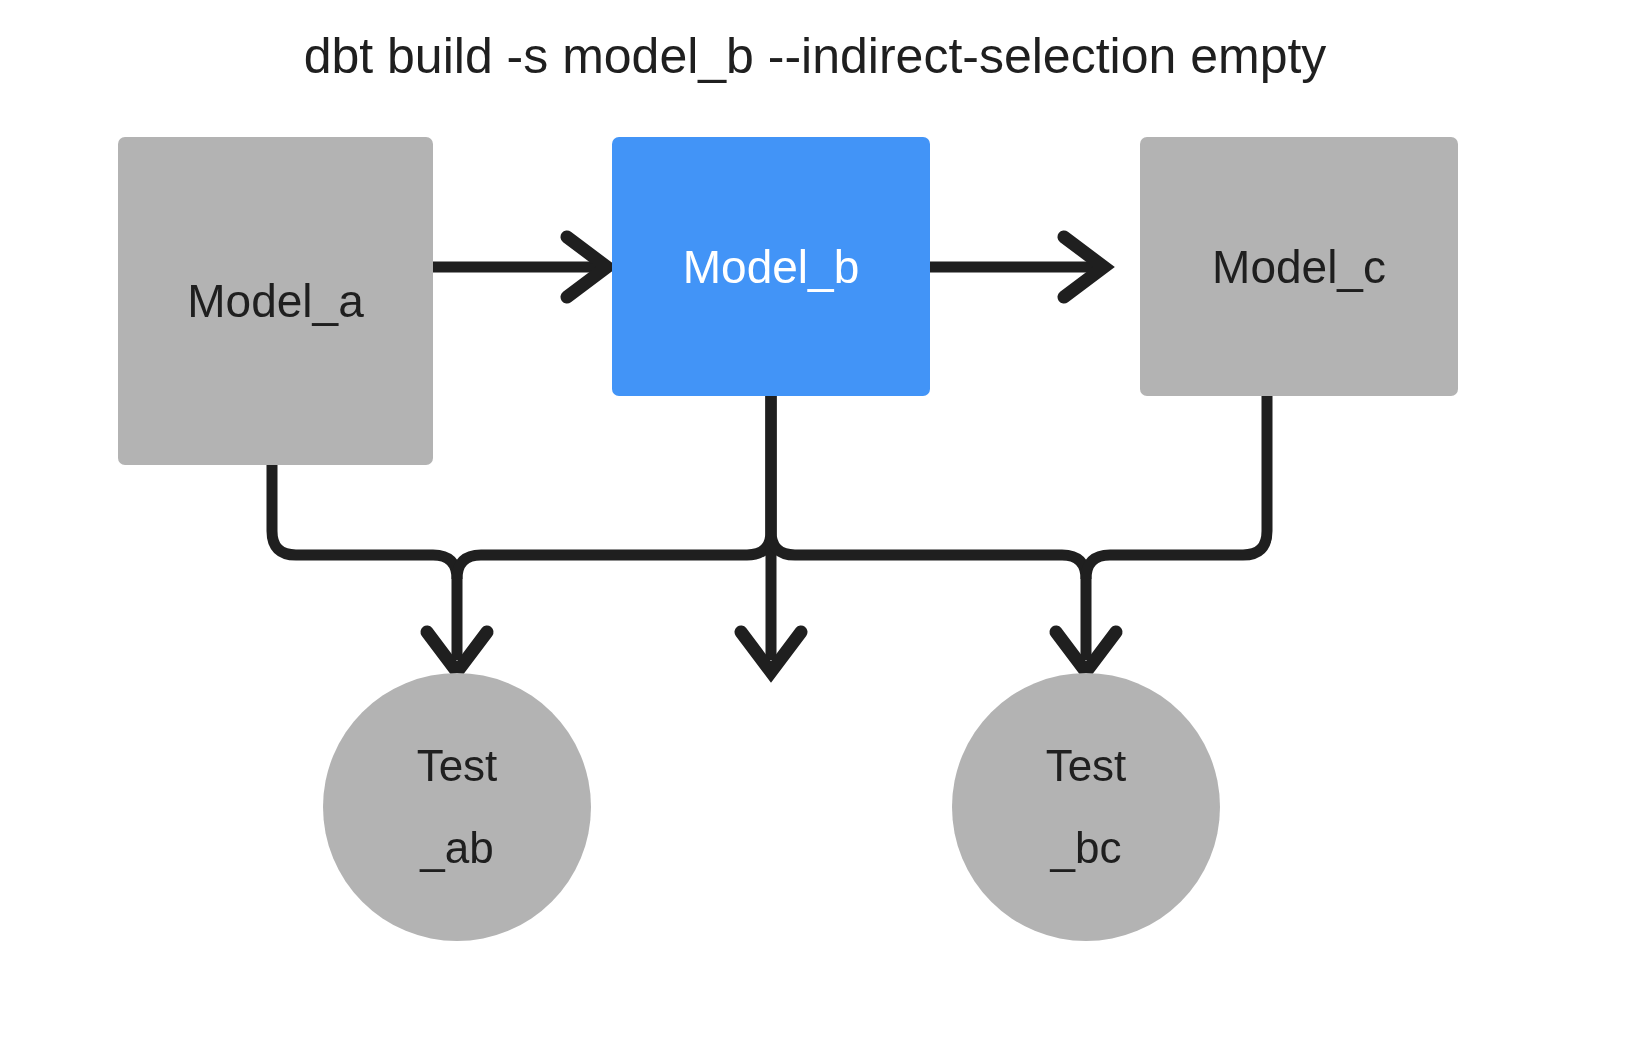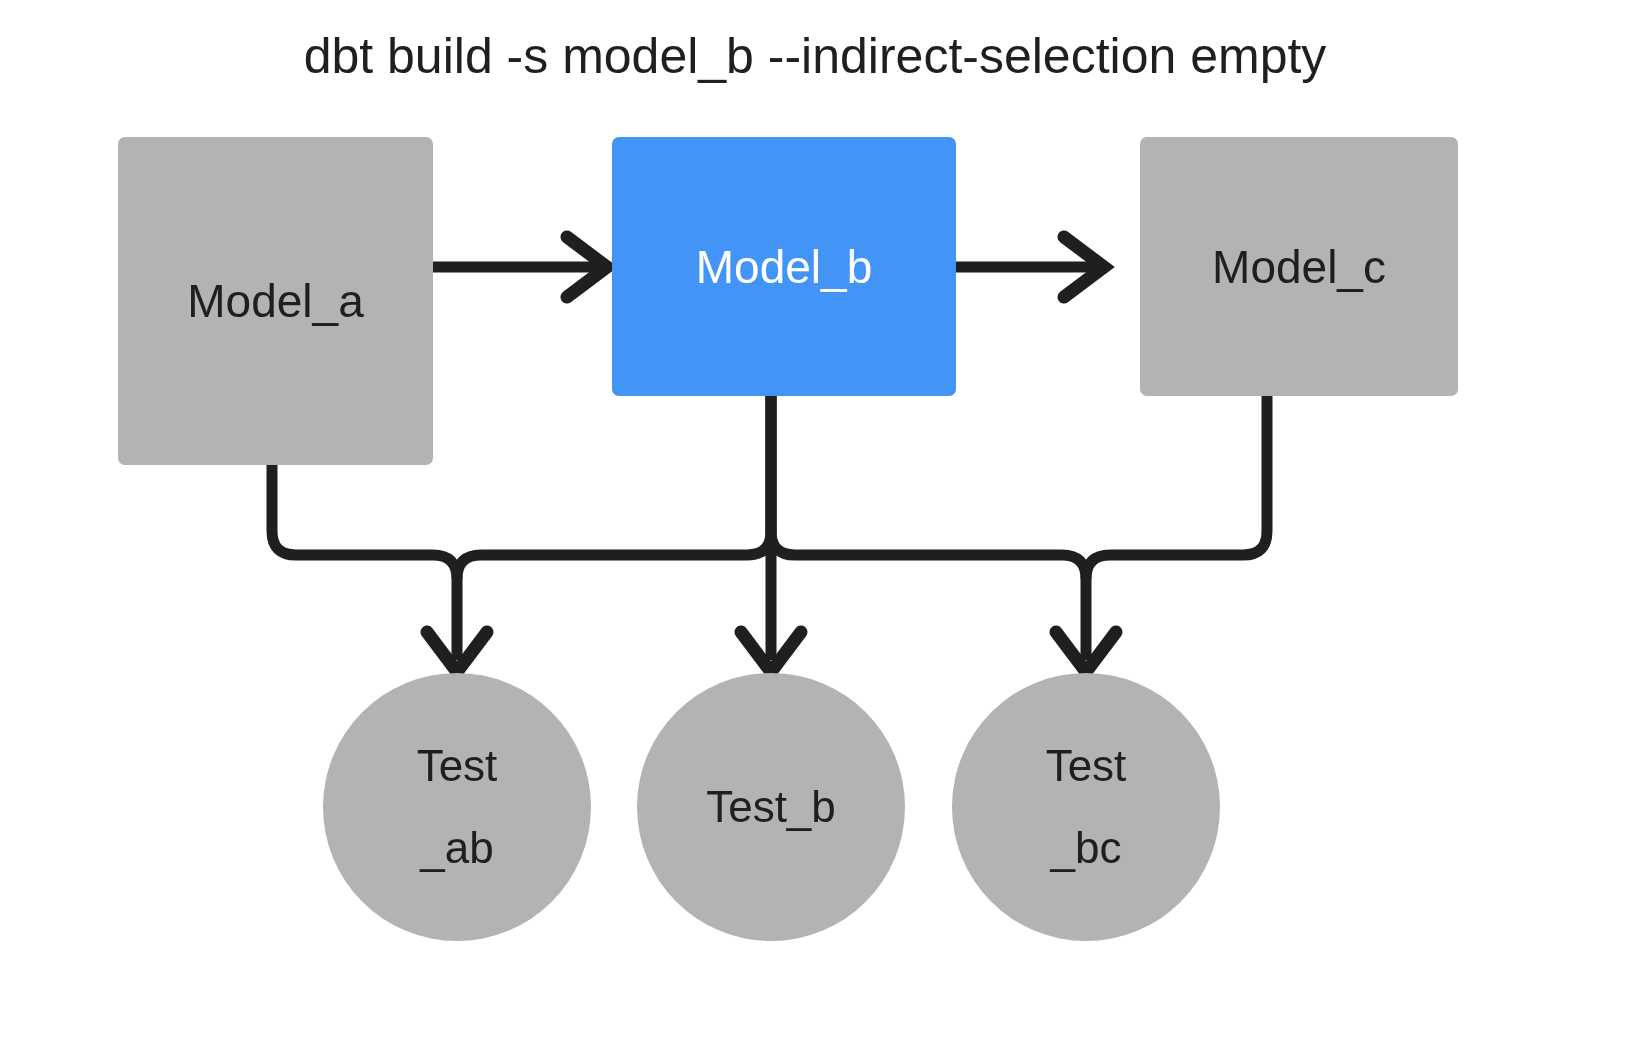--- a/index.html
+++ b/index.html
@@ -106,35 +106,32 @@
     <g>
       <path d="M 1267 396 L 1267 531 Q 1267 555 1243 555 L 1110 555 Q 1086 555 1086 579" fill="none" stroke="#1f1f1f" stroke-width="11" stroke-linecap="butt" stroke-linejoin="round"></path>
     </g>
 
   </svg>
 
   <div class="model-node" style="left:118px; top:137px; width:315px; height:328px; background:#b3b3b3; color:#1f1f1f;">
     <span>Model_a</span>
   </div>
 
-  <div class="model-node" style="left:612px; top:137px; width:344px; height:259px; background:#4294f7; color:#ffffff;">
+  <div class="model-node" style="left:612px; top:137px; width:318px; height:259px; background:#4294f7; color:#ffffff;">
     <span>Model_b</span>
   </div>
 
   <div class="model-node" style="left:1140px; top:137px; width:318px; height:259px; background:#b3b3b3; color:#1f1f1f;">
     <span>Model_c</span>
   </div>
 
   <div class="test-node" style="left:323px; top:673px; width:268px; height:268px; background:#b3b3b3; color:#1f1f1f;">
     <span class="line">Test</span>
     <span class="line">_ab</span>
   </div>
 
-  <div class="test-node" style="left:637px; top:673px; width:268px; height:268px; background:#b3b3b3; color:#1f1f1f;">
-    <span class="line">Test_b</span>
-  </div>
 
   <div class="test-node" style="left:952px; top:673px; width:268px; height:268px; background:#b3b3b3; color:#1f1f1f;">
     <span class="line">Test</span>
     <span class="line">_bc</span>
   </div>
 
 </div>
 
 </body></html>

